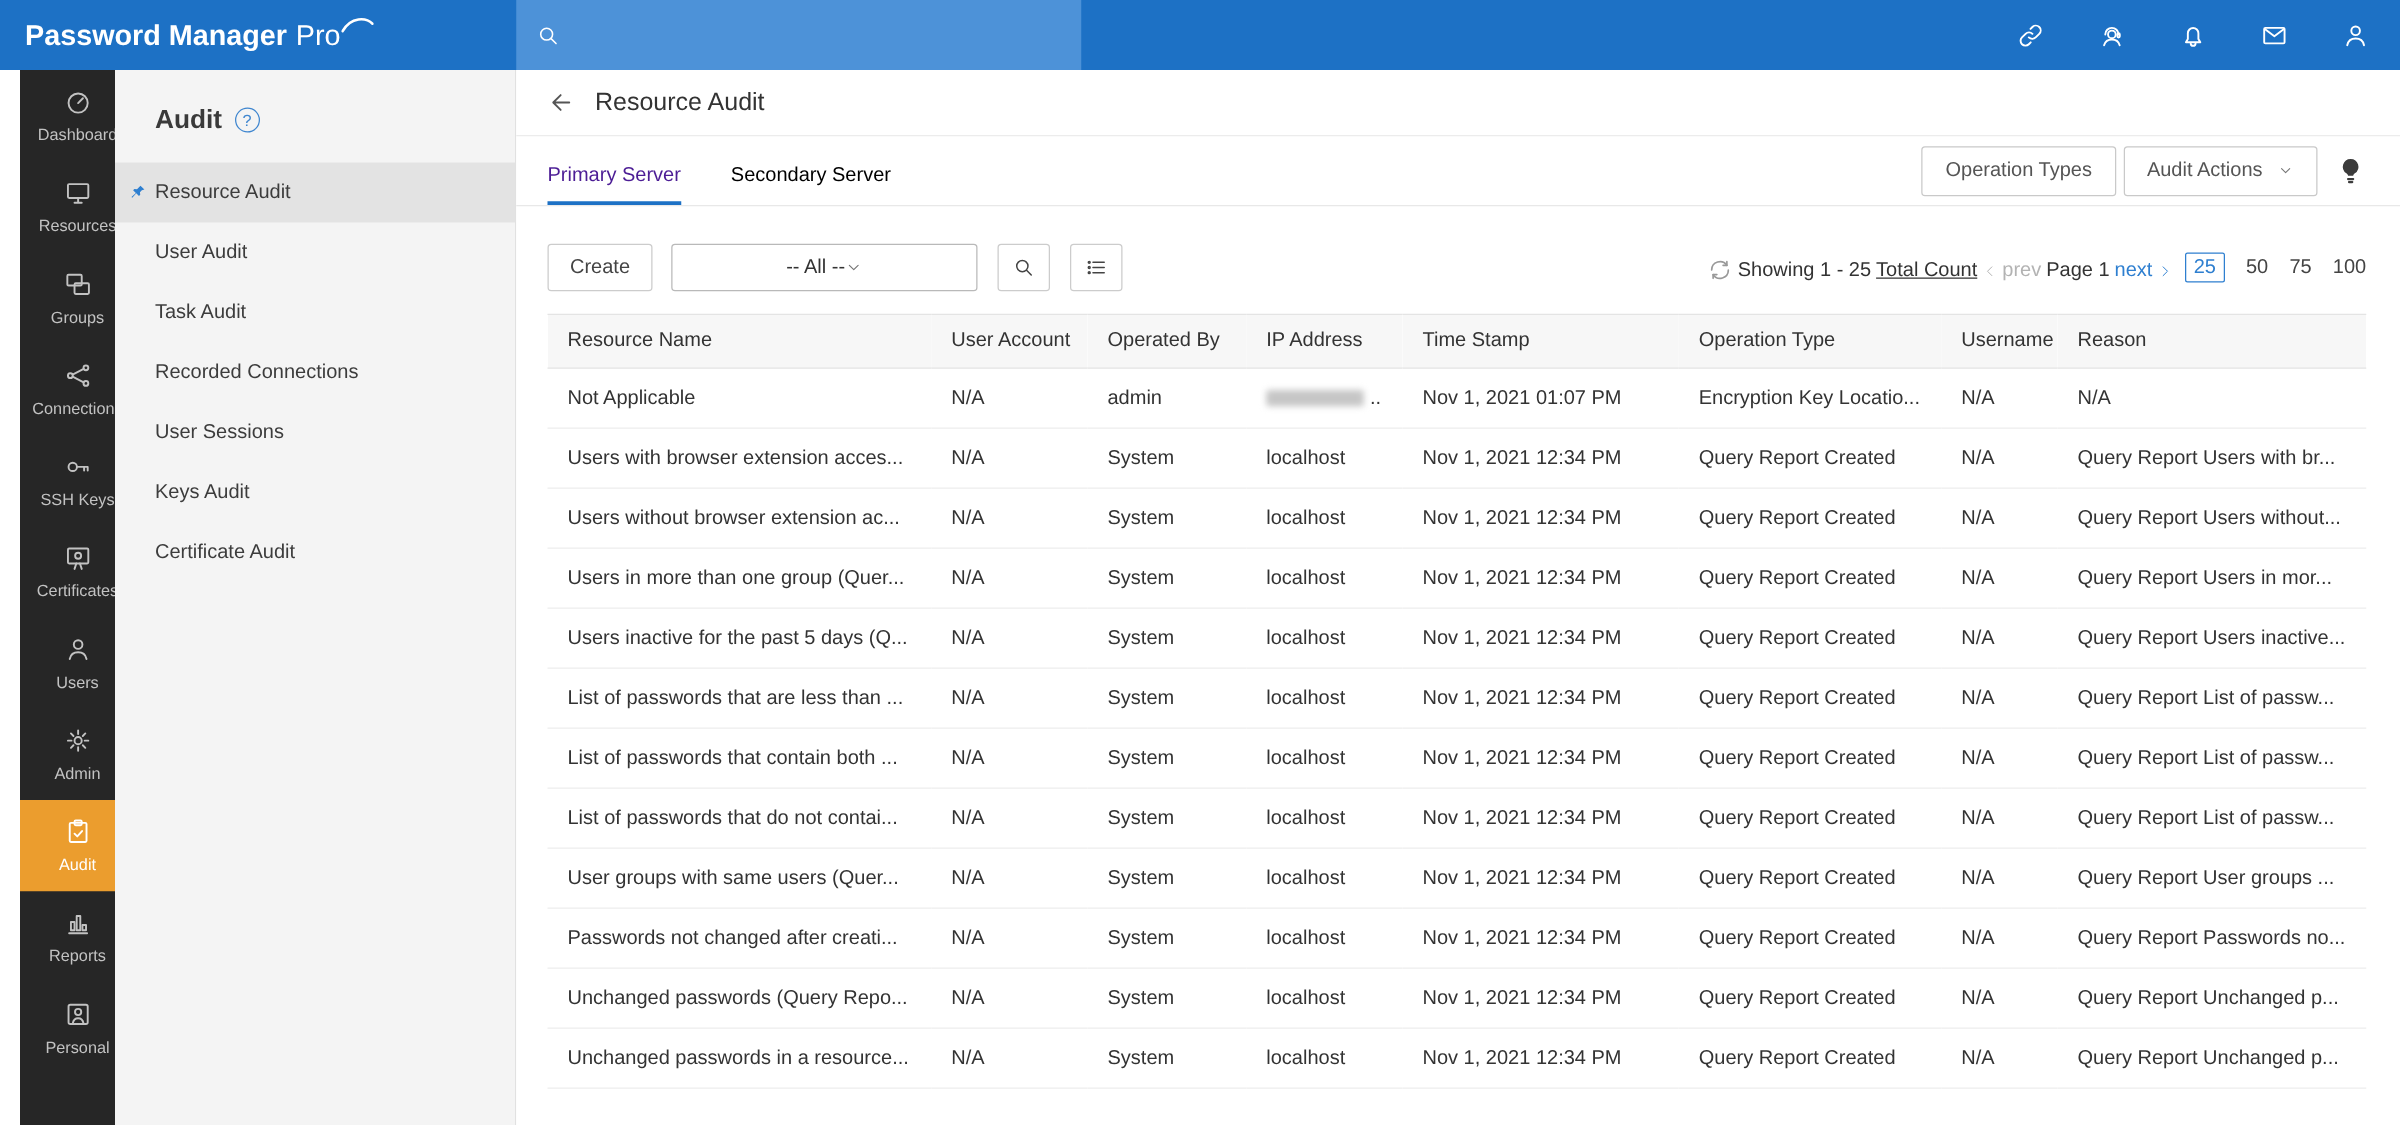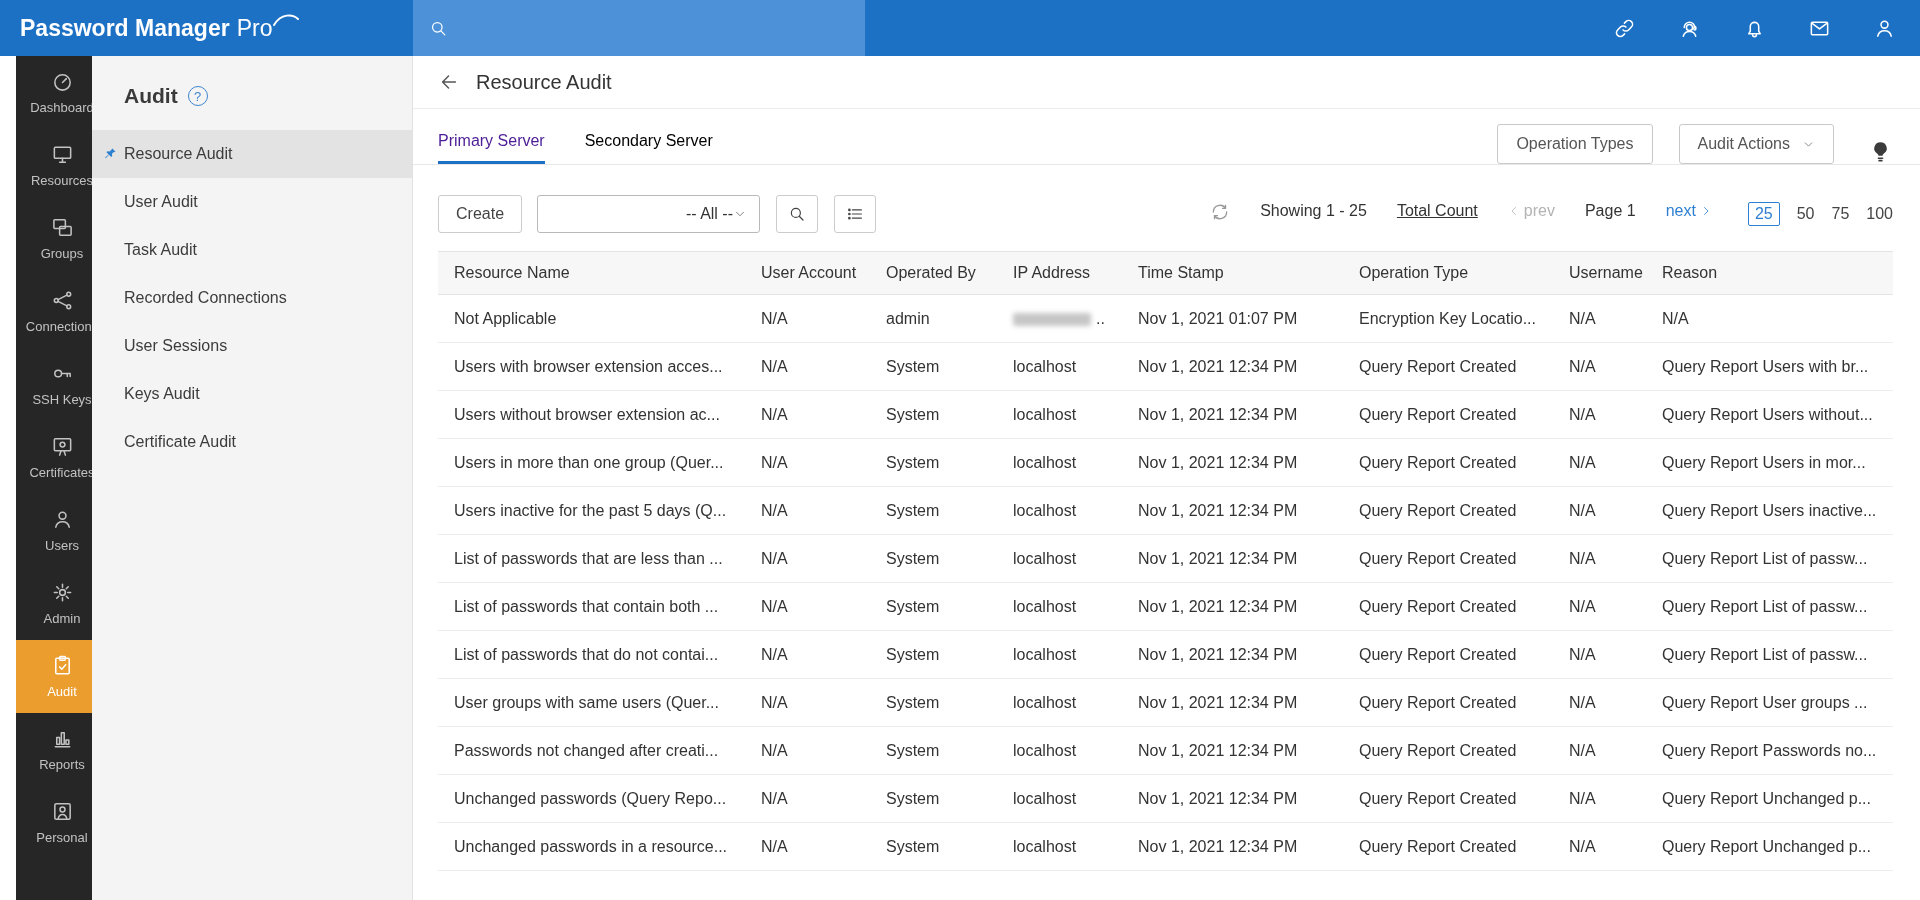--- a/index.html
+++ b/index.html
@@ -33,31 +33,31 @@
 
   
   .main{position:absolute;left:413px;top:56px;width:1507px;height:844px;background:#fff}
   .main-header{height:53px;display:flex;align-items:center;gap:16px;padding-left:25px;border-bottom:1px solid #ececec}
   .main-title{font-size:20px;color:#333}
   .back{display:flex;cursor:pointer;color:#555}
 
   .tabs-row{height:56px;border-bottom:1px solid #e8e8e8;display:flex;align-items:flex-end;padding-left:25px;gap:40px;position:relative}
   .tab{padding-bottom:14px;font-size:16px;color:#000000;cursor:pointer}
   .tab.active{color:#4c1d95;border-bottom:3px solid var(--c-accent,#1d71c5);padding-bottom:9px}
-  .tab-actions{position:absolute;right:27px;top:0;height:100%;display:flex;align-items:flex-end;gap:26px}
+  .tab-actions{position:absolute;right:27px;top:0;height:100%;display:flex;align-items:center;gap:6px}
   .btn{height:40px;padding:0 18px;border:1px solid #c9c9c9;border-radius:3px;background:#fff;color:#555;font-size:16px;font-family:inherit;display:inline-flex;align-items:center;gap:12px;cursor:pointer}
   .caret{display:flex;color:#777}
   .bulb{color:#3b3b3b;display:flex;cursor:pointer;margin-left:8px}
 
   .toolbar{margin:30px 27px 0 25px;display:flex;align-items:center;height:38px}
   .btn-sm{height:38px;padding:0 17px;border:1px solid #ccc;border-radius:3px;background:#fff;color:#444;font-size:16px;font-family:inherit;cursor:pointer}
-  .select{margin-left:15px;width:223px;height:38px;border:1px solid #b9b9b9;border-radius:3px;background:#fff;display:flex;align-items:center;justify-content:flex-end;padding:0 12px;font-size:16px;color:#333;cursor:pointer}
+  .select{margin-left:15px;width:245px;height:38px;border:1px solid #b9b9b9;border-radius:3px;background:#fff;display:flex;align-items:center;justify-content:center;padding:0 12px;font-size:16px;color:#333;cursor:pointer}
   .icon-btn{width:42px;height:38px;margin-left:16px;border:1px solid #ccc;border-radius:3px;background:#fff;display:flex;align-items:center;justify-content:center;color:#444;cursor:pointer}
 
-  .pager{margin-left:auto;display:flex;align-items:flex-start;gap:30px;font-size:16px;color:#333}
+  .pager{margin-left:auto;display:flex;align-items:flex-end;gap:4px;font-size:16px;color:#333}
   .refresh{color:#999;display:flex;cursor:pointer}
   .total-count{text-decoration:underline;cursor:pointer}
   .prev{color:#b3b3b3;display:flex;align-items:center;gap:4px}
   .next{color:var(--c-link,#2e7fd0);cursor:pointer;display:flex;align-items:center;gap:4px}
   .sizes{display:flex;align-items:center;gap:17px;margin-left:6px}
   .size{color:#444;cursor:pointer}
   .size.active{border:1px solid var(--c-link,#2e7fd0);color:var(--c-link,#2e7fd0);padding:2px 6px;border-radius:2px}
 
   table{border-collapse:collapse;table-layout:fixed;width:1455px;margin:18px 27px 0 25px}
   thead th{height:43px;background:#f7f7f7;border-top:1px solid #e4e4e4;border-bottom:1px solid #e4e4e4;font-weight:400;color:#333;font-size:16px;text-align:left;padding:0 10px 0 16px;white-space:nowrap;overflow:hidden;cursor:pointer}

